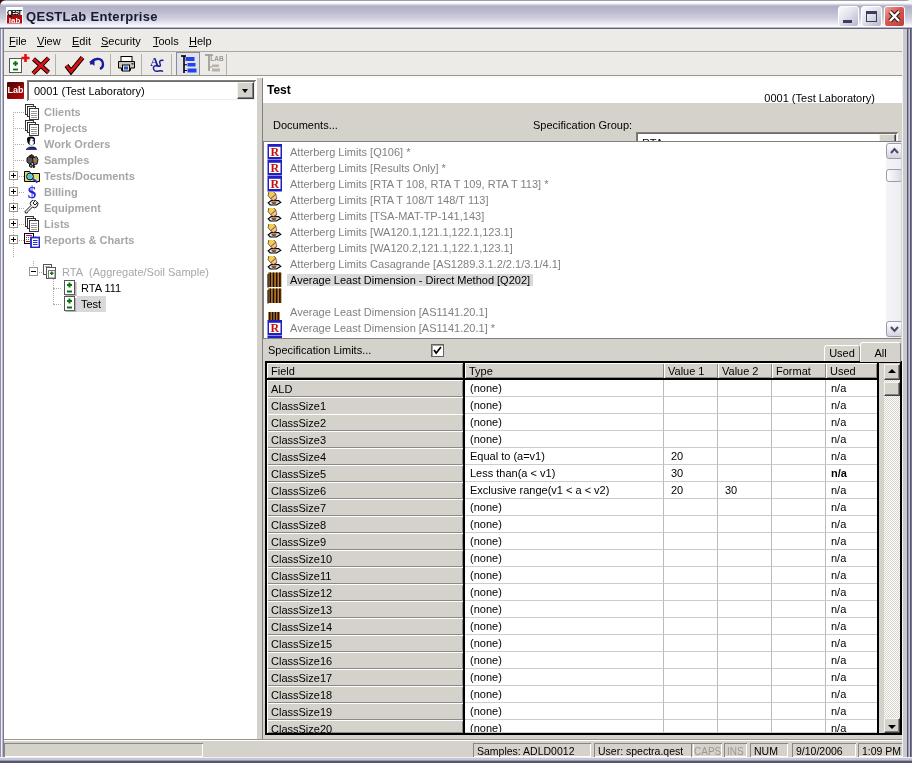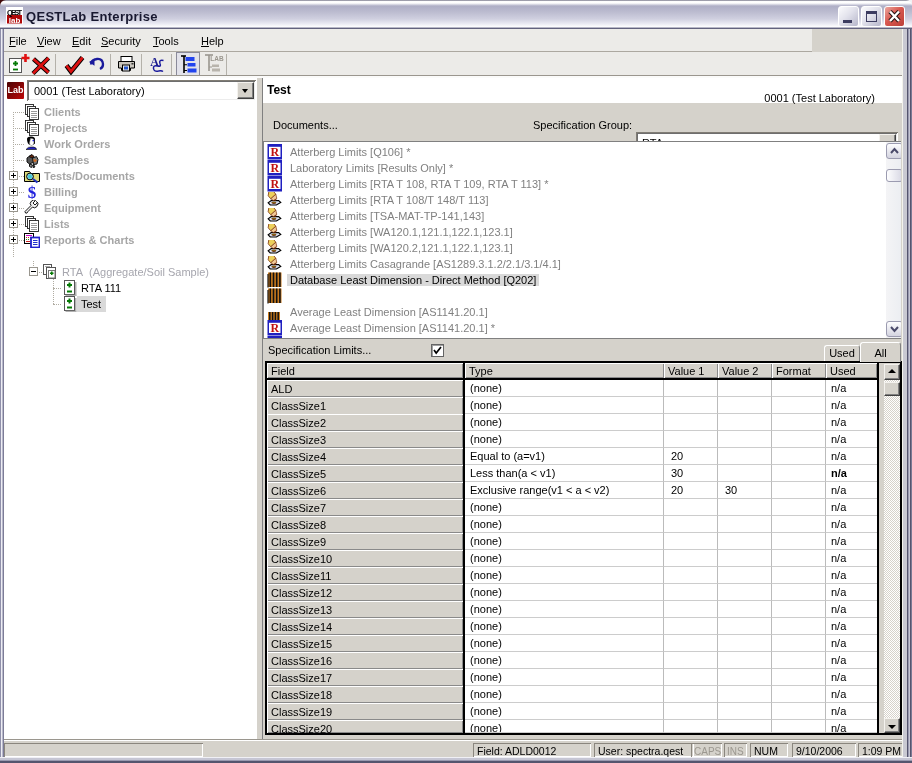--- a/index.html
+++ b/index.html
@@ -5,21 +5,21 @@
 body{font-family:"Liberation Sans",sans-serif;font-size:11px;color:#000}
 .abs{position:absolute}
 #win{position:absolute;inset:0;width:912px;height:763px;background:#D5D2CB}
 #cornerTL{left:0;top:0;width:12px;height:12px;background:#400808}#cornerTR{left:900px;top:0;width:12px;height:12px;background:#f2f2f4}
 #title{left:0;top:0;width:912px;height:29px;border-radius:6px 6px 0 0;background:linear-gradient(#3e3e58 0px,#fdfdfe 1px,#ffffff 3px,#aeaec6 6px,#bcbcd0 12px,#d0d0e0 19px,#ececf4 24px,#ffffff 27px,#70708e 28px,#55556e 29px)}
 .ttext{left:26px;top:9px;font-size:13px;font-weight:bold;color:#181830;letter-spacing:0.3px}
 .winbtn{top:6px;width:21px;height:21px;border-radius:3px;border:1px solid #fff}
 #btnmin{left:838px}#btnmax{left:861px}#btncls{left:884px}
 #btnmin,#btnmax{background:linear-gradient(135deg,#fbfbfd 0%,#e2e2ec 45%,#b6b6ca 100%)}
 #btncls{background:linear-gradient(135deg,#eca8a0 0%,#d85850 45%,#bc4038 100%)}
-#menu{left:4px;top:29px;width:808px;height:23px;background:#ECEBE8;border-bottom:1px solid #ACA8A0}
+#menu{left:4px;top:29px;width:904px;height:23px;background:#ECEBE8;border-bottom:1px solid #ACA8A0}
 #menu span{position:absolute;top:6px}
 u{text-decoration:underline}
 #toolbar{left:4px;top:52px;width:904px;height:26px;background:#ECEBE8}
 .tsep{top:2px;width:1px;height:21px;background:#b4b1aa}
 #leftborder{left:0;top:29px;width:4px;height:734px;background:linear-gradient(90deg,#9090aa 0 1px,#ededf3 1px 2px,#b9b9cc 2px 3px,#7c7c96 3px 4px)}
 #rightborder{left:902px;top:29px;width:10px;height:734px;background:linear-gradient(90deg,#f3f3ec 0 1px,#c9c9d2 1px 5px,#55556e 5px 6px,#9a9ab0 6px 7px,#c6c6d4 7px 8px,#55556e 8px 9px,#7a7a94 9px 10px)}
 #bottomborder{left:0;top:757px;width:912px;height:6px;background:linear-gradient(#f0f0f5 0 1px,#c6c6d4 1px 3px,#9a9ab0 3px 4px,#55556e 4px 6px)}
 #leftpanel{left:4px;top:78px;width:253px;height:661px;background:#fff}
 #splitter{left:257px;top:78px;width:6px;height:661px;background:#D5D2CB;border-right:1px solid #808080}
 .combo{background:#fff;box-shadow:inset 1px 1px 0 #807c74,inset -1px -1px 0 #fff,inset 2px 2px 0 #6e6e6e,inset -2px -2px 0 #ececec}
@@ -73,21 +73,21 @@
           <path d="M5 4.5 L14 14 M14 4.5 L5 14" stroke="#281414" stroke-width="4.4"></path>
           <path d="M5 4.5 L14 14 M14 4.5 L5 14" stroke="#fff" stroke-width="2.4"></path>
         </svg></div>
 </div>
 <div id="menu" class="abs">
       <span style="left:5px"><u>F</u>ile</span>
       <span style="left:33px"><u>V</u>iew</span>
       <span style="left:68px"><u>E</u>dit</span>
       <span style="left:97px"><u>S</u>ecurity</span>
       <span style="left:149px"><u>T</u>ools</span>
-      <span style="left:197px"><u>H</u>elp</span>
+      <span style="left:185px"><u>H</u>elp</span>
     </div>
 <div id="toolbar" class="abs">
       <div class="abs tsep" style="left:51px"></div>
       <div class="abs tsep" style="left:106px"></div>
       <div class="abs tsep" style="left:137px"></div>
       <div class="abs tsep" style="left:167px"></div>
       <div class="abs tsep" style="left:222px"></div>
       <div class="abs" style="left:4px;top:2px"><svg width="22" height="22" viewBox="0 0 22 22">
           <rect x="1.5" y="4.5" width="12" height="14" fill="#fff" stroke="#555"></rect>
           <path d="M7.5 7 v5 M5 9.5 h5" stroke="#067a06" stroke-width="1.8"></path>
@@ -305,21 +305,21 @@
               <text x="7.8" y="12.4" font-family="Liberation Serif" font-size="12" font-weight="bold" fill="#c01010" text-anchor="middle">R</text>
             </svg></div>
           <span class="dtxt">Atterberg Limits [Q106] *</span>
         </div>
         <div class="drow" style="top:18px">
           <div class="abs" style="left:3px;top:0"><svg width="16" height="16" viewBox="0 0 16 16">
               <rect x="0.5" y="0" width="14.5" height="15.5" fill="#2020c0"></rect>
               <rect x="2" y="2.8" width="11.5" height="10.2" fill="#fff"></rect>
               <text x="7.8" y="12.4" font-family="Liberation Serif" font-size="12" font-weight="bold" fill="#c01010" text-anchor="middle">R</text>
             </svg></div>
-          <span class="dtxt">Laboratory Limits [Results Only] *</span>
+          <span class="dtxt">Atterberg Limits [Results Only] *</span>
         </div>
         <div class="drow" style="top:34px">
           <div class="abs" style="left:3px;top:0"><svg width="16" height="16" viewBox="0 0 16 16">
               <rect x="0.5" y="0" width="14.5" height="15.5" fill="#2020c0"></rect>
               <rect x="2" y="2.8" width="11.5" height="10.2" fill="#fff"></rect>
               <text x="7.8" y="12.4" font-family="Liberation Serif" font-size="12" font-weight="bold" fill="#c01010" text-anchor="middle">R</text>
             </svg></div>
           <span class="dtxt">Atterberg Limits [RTA T 108, RTA T 109, RTA T 113] *</span>
         </div>
         <div class="drow" style="top:50px">
@@ -378,21 +378,21 @@
           <span class="dtxt">Atterberg Limits Casagrande [AS1289.3.1.2/2.1/3.1/4.1]</span>
         </div>
         <div class="drow" style="top:130px">
           <div class="abs" style="left:3px;top:0"><svg width="16" height="16" viewBox="0 0 16 16">
               <rect x="1" y="0.5" width="13.5" height="14.5" fill="#c87a1e"></rect>
               <g stroke="#111" stroke-width="1.6">
                 <path d="M3.3 0.5v14.5M6.5 0.5v14.5M9.7 0.5v14.5M12.9 0.5v14.5"></path>
               </g>
               <path d="M1 2 v13.5" stroke="#111" stroke-width="1.2"></path>
             </svg></div>
-          <span class="dtxt" style="left:23px;color:#000;background:#d9d9d9;padding:0 3px">Database Least Dimension - Direct Method [Q202]</span>
+          <span class="dtxt" style="left:23px;color:#000;background:#d9d9d9;padding:0 3px">Average Least Dimension - Direct Method [Q202]</span>
         </div>
         <div class="drow" style="top:146px">
           <div class="abs" style="left:3px;top:0"><svg width="16" height="16" viewBox="0 0 16 16">
               <rect x="1" y="0.5" width="13.5" height="14.5" fill="#c87a1e"></rect>
               <g stroke="#111" stroke-width="1.6">
                 <path d="M3.3 0.5v14.5M6.5 0.5v14.5M9.7 0.5v14.5M12.9 0.5v14.5"></path>
               </g>
               <path d="M1 2 v13.5" stroke="#111" stroke-width="1.2"></path>
             </svg></div>
         </div>
@@ -581,21 +581,21 @@
           </div>
           <div class="cbtn" style="left:5px;top:19px;width:16px;height:14px"></div>
           <div class="cbtn" style="left:5px;top:355px;width:16px;height:15px">
             <div class="tri-d"></div>
           </div>
         </div>
       </div>
     </div>
 <div id="status" class="abs">
       <div class="sp" style="left:0px;width:199px"></div>
-      <div class="sp" style="left:469px;width:118px">Field: ADLD0012</div>
+      <div class="sp" style="left:469px;width:118px">Samples: ADLD0012</div>
       <div class="sp" style="left:590px;width:100px">User: spectra.qest</div>
       <div class="sp" style="left:687px;width:31px;color:#9c9890;padding-left:3px;font-size:10px;padding-top:3px">CAPS</div>
       <div class="sp" style="left:720px;width:23px;color:#9c9890;padding-left:3px;font-size:10px;padding-top:3px">INS</div>
       <div class="sp" style="left:746px;width:38px">NUM</div>
       <div class="sp" style="left:788px;width:64px">9/10/2006</div>
       <div class="sp" style="left:854px;width:48px">1:09 PM</div>
     </div>
 <div id="leftborder" class="abs"></div>
 <div id="rightborder" class="abs"></div>
 <div id="bottomborder" class="abs"></div>

